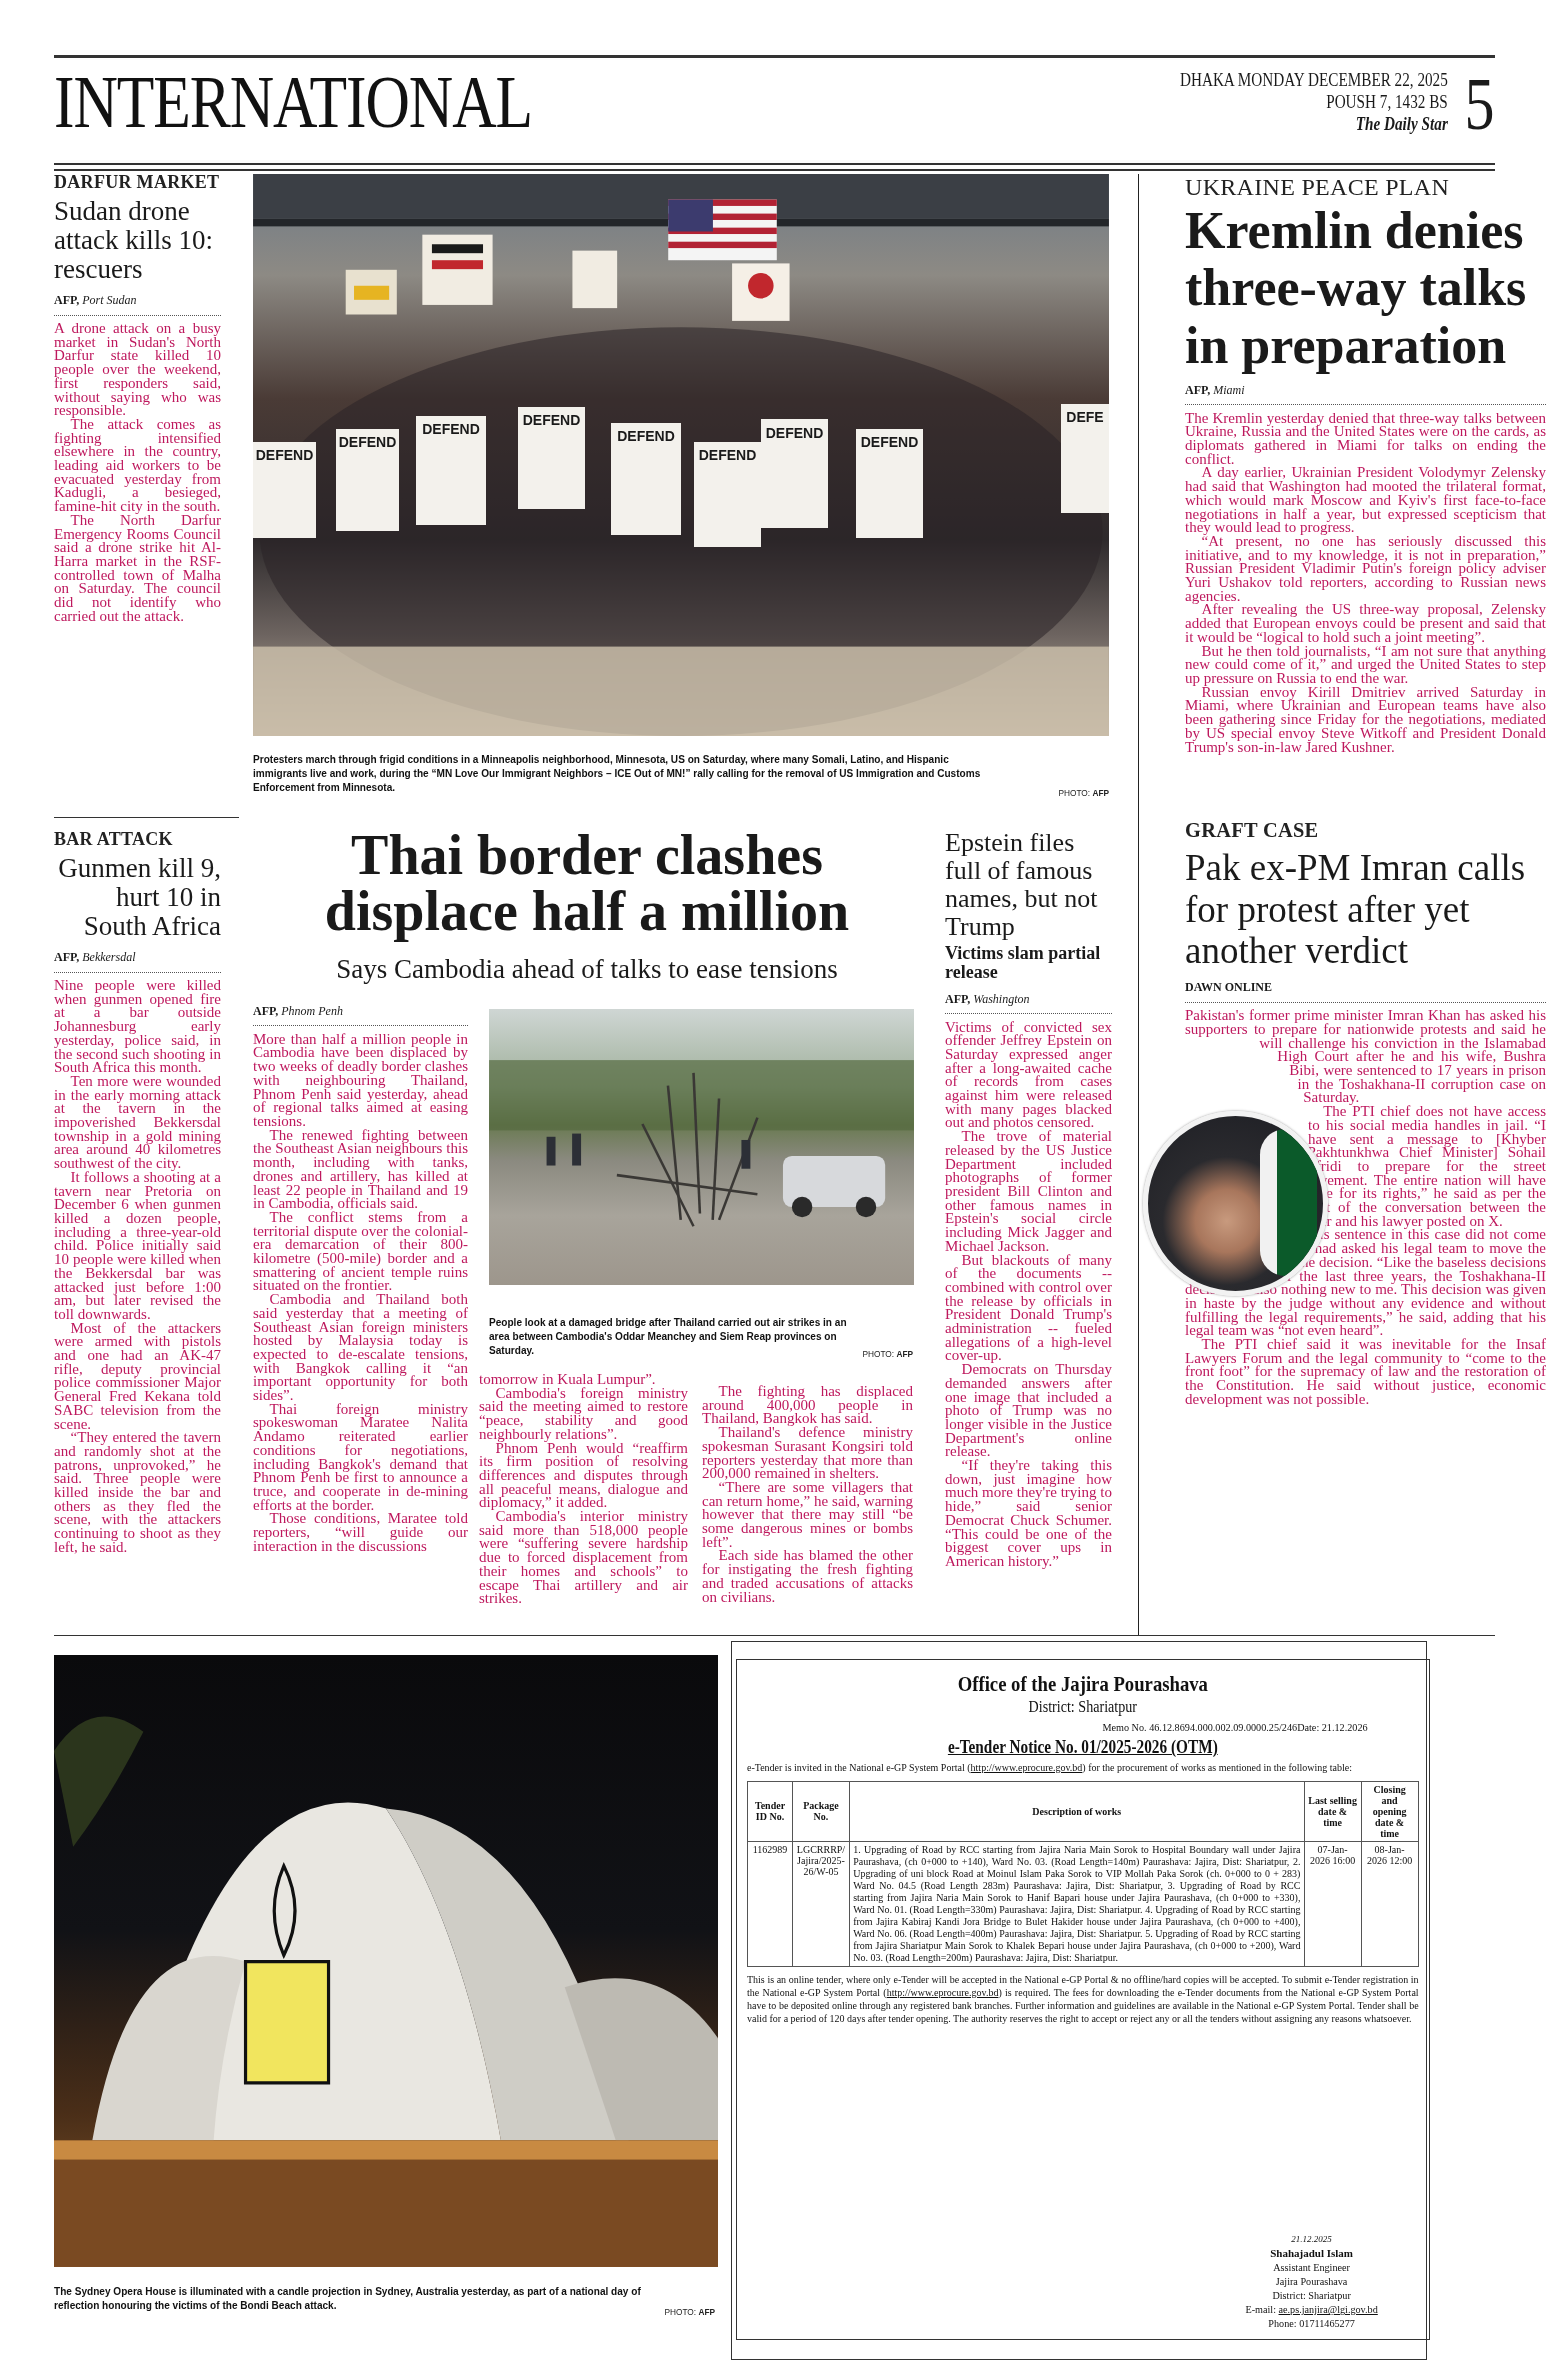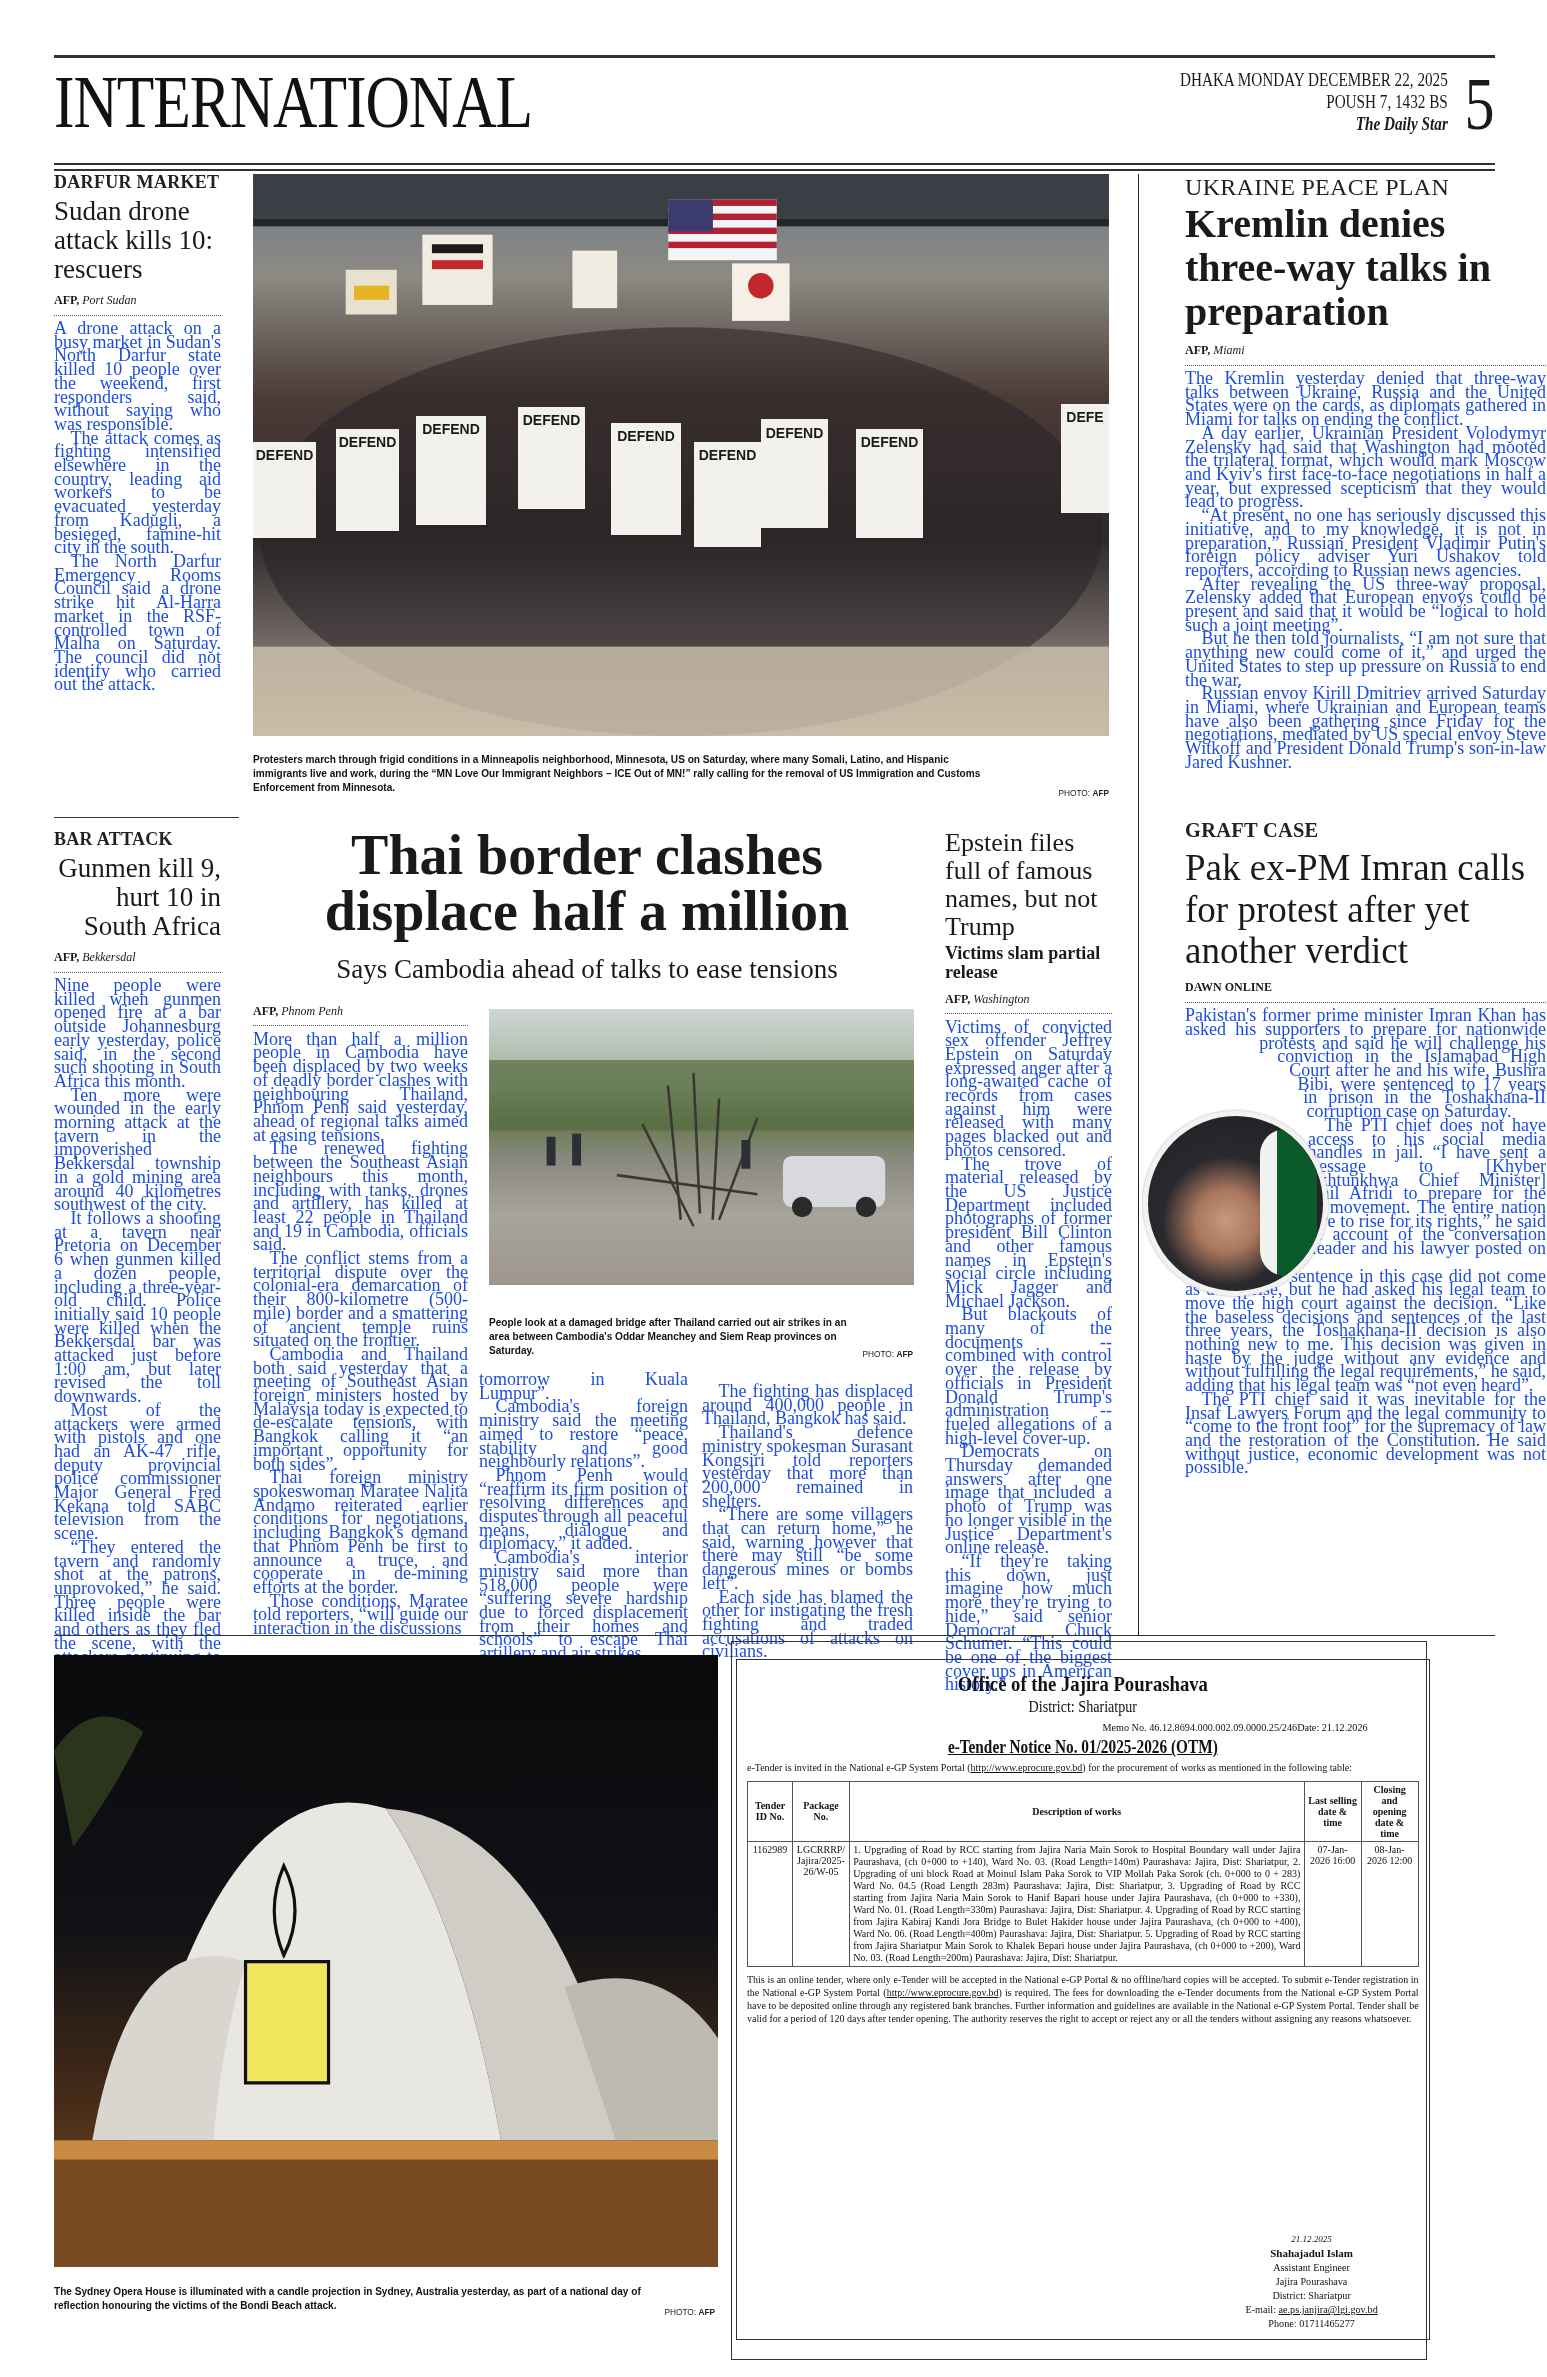--- a/index.html
+++ b/index.html
@@ -12,21 +12,21 @@
   .dateline{right:100px;top:69px;text-align:right;font-family:"Liberation Serif",serif;font-size:19px;line-height:22px;transform:scaleX(0.8);transform-origin:right top;}
   .dateline .brand{font-style:italic;font-weight:bold;}
   .page-num{right:54px;top:66px;font-family:"Liberation Serif",serif;font-size:75px;line-height:1;transform:scaleX(0.8);transform-origin:right top;}
   
   .kicker{font-family:"Liberation Serif",serif;font-weight:bold;font-size:18px;color:#222;letter-spacing:0.3px;}
   .kicker.light{font-weight:normal;font-size:24px;}
   .head{font-family:"Liberation Serif",serif;color:#1a1a1a;line-height:1.08;}
   .byline{font-family:"Liberation Serif",serif;font-size:12px;margin-top:9px;padding-bottom:6.4px;border-bottom:1.9px dotted #555;}
   .byline b{font-weight:bold;}
   .byline i{font-style:italic;}
-  .body{font-family:"Liberation Serif",serif;font-size:18px;line-height:13.7px;text-align:justify;color:#1d4ed8;margin-top:6.4px;}
+  .body{font-family:"Liberation Serif",serif;font-size:15px;line-height:13.7px;text-align:justify;color:#be185d;margin-top:6.4px;}
   .body p{text-indent:16.6px;}
   .body p.first{text-indent:0;}
   .caption{font-family:"Liberation Sans",sans-serif;font-weight:bold;font-size:11.2px;line-height:14px;color:#111;transform:scaleX(0.9);transform-origin:left top;}
   .credit{font-family:"Liberation Sans",sans-serif;font-size:8.3px;color:#222;text-align:right;}
   .credit b{font-weight:bold;}
   .photo{position:absolute;overflow:hidden;}
   .vrule{position:absolute;width:1.3px;background:#222;}
   
   .tender{position:absolute;left:731px;top:1641px;width:696px;height:719px;border:0.6px solid #333;}
   .tender-inner{position:absolute;left:3.8px;top:16.6px;right:-3.8px;bottom:19px;border:1.3px solid #333;padding:11.5px 10.2px;font-family:"Liberation Serif",serif;color:#111;}
@@ -105,21 +105,21 @@
     <div style="position:absolute;left:808px;top:-25.5px;width:48px;height:109px;background:#f3f1ec;font:bold 14px 'Liberation Sans',sans-serif;text-align:center;padding-top:5.1px;">DEFE</div>
   </div>
 </div>
 <div class="abs caption" style="left:253px;top:752px;width:830px;">Protesters march through frigid conditions in a Minneapolis neighborhood, Minnesota, US on Saturday, where many Somali, Latino, and Hispanic immigrants live and work, during the “MN Love Our Immigrant Neighbors – ICE Out of MN!” rally calling for the removal of US Immigration and Customs Enforcement from Minnesota.</div>
 <div class="abs credit" style="left:1022px;top:788px;width:87px;"><span>PHOTO:</span> <b>AFP</b></div>
 
 <div class="vrule" style="left:1138px;top:174px;height:1462px;"></div>
 
 <div class="abs" style="left:1185px;top:174px;width:361px;">
   <div class="kicker light">UKRAINE PEACE PLAN</div>
-  <div class="head" style="font-size:40px;font-weight:bold;line-height:1.1;margin-top:1.3px;">Kremlin denies three-way talks in preparation</div>
+  <div class="head" style="font-size:52px;font-weight:bold;line-height:1.1;margin-top:1.3px;">Kremlin denies three-way talks in preparation</div>
   <div class="byline"><b>AFP,</b> <i>Miami</i></div>
   <div class="body">
     <p class="first">The Kremlin yesterday denied that three-way talks between Ukraine, Russia and the United States were on the cards, as diplomats gathered in Miami for talks on ending the conflict.</p>
     <p>A day earlier, Ukrainian President Volodymyr Zelensky had said that Washington had mooted the trilateral format, which would mark Moscow and Kyiv's first face-to-face negotiations in half a year, but expressed scepticism that they would lead to progress.</p>
     <p>“At present, no one has seriously discussed this initiative, and to my knowledge, it is not in preparation,” Russian President Vladimir Putin's foreign policy adviser Yuri Ushakov told reporters, according to Russian news agencies.</p>
     <p>After revealing the US three-way proposal, Zelensky added that European envoys could be present and said that it would be “logical to hold such a joint meeting”.</p>
     <p>But he then told journalists, “I am not sure that anything new could come of it,” and urged the United States to step up pressure on Russia to end the war.</p>
     <p>Russian envoy Kirill Dmitriev arrived Saturday in Miami, where Ukrainian and European teams have also been gathering since Friday for the negotiations, mediated by US special envoy Steve Witkoff and President Donald Trump's son-in-law Jared Kushner.</p>
   </div>
 </div>

